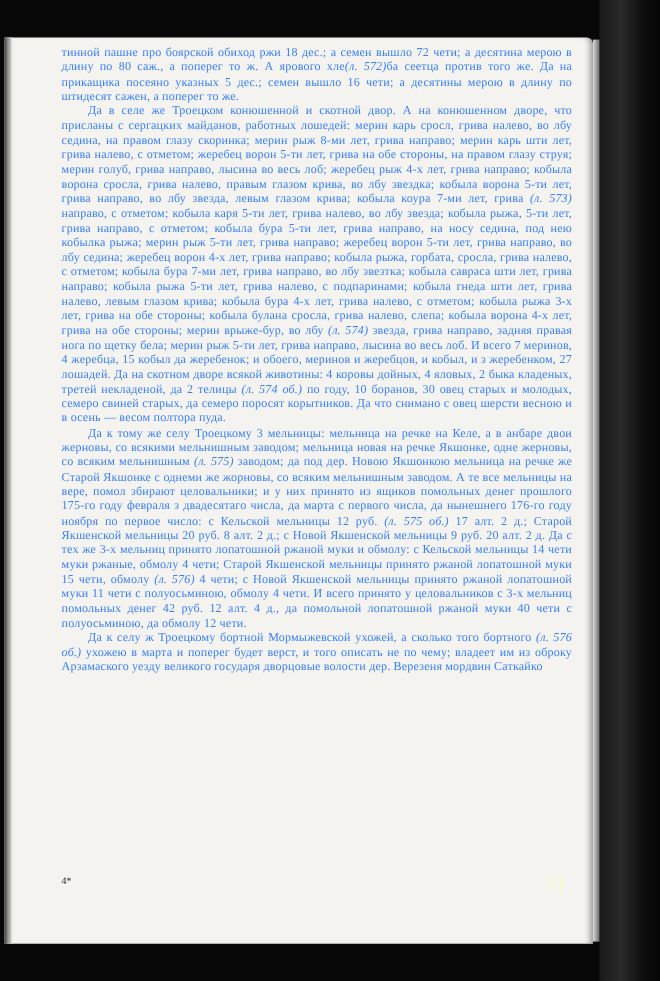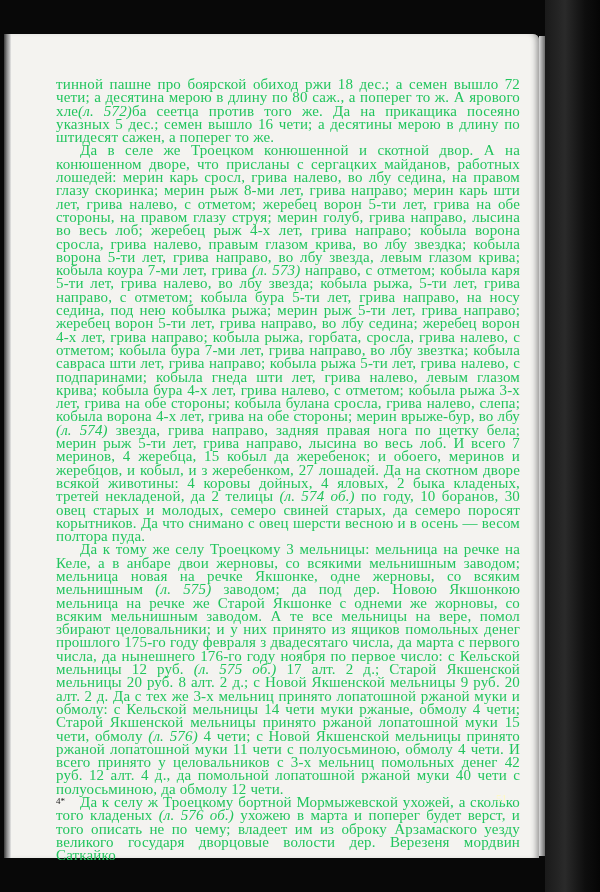--- a/index.html
+++ b/index.html
@@ -49,26 +49,25 @@
     width: 55px;
     height: 892px;
     background: linear-gradient(to right, #1a1a1a 0, #2a2a2a 20px, #0e0e0e 40px, #050505 55px);
   }
   .text-block {
     position: absolute;
     left: 56px;
     top: 42px;
     width: 464px;
     font-family: "Liberation Serif", "DejaVu Serif", serif;
-    font-size: 15px;
+    font-size: 11px;
     line-height: 13.3px;
-    color: #22c55e;
+    color: #3b82f6;
     text-align: justify;
     letter-spacing: 0.15px;
-    margin-top: 36px;
   }
   .para {
     margin: 0;
     text-indent: 0;
   }
   .para.indent {
     text-indent: 24px;
   }
   .folio {
     font-style: italic;
@@ -79,36 +78,36 @@
     top: 796px;
     font-family: "Liberation Serif", serif;
     font-size: 9px;
     color: #222;
   }
   .page-number {
     position: absolute;
     left: 496px;
     top: 792px;
     font-family: "Liberation Serif", serif;
-    font-size: 11px;
+    font-size: 18px;
     color: #fef9c3;
   }
 </style>
 </head>
 <body>
 
 <div class="scan">
   <div class="binding"></div>
   <div class="page">
     <div class="page-left-edge"></div>
     <div class="page-right-edge"></div>
   </div>
 
   <div class="text-block" id="text-block">
     <p class="para"><span>тинной пашне про боярской обиход ржи 18 дес.; а семен вышло 72 чети; а десятина мерою в длину по 80 саж., а поперег то ж. А ярового хле</span><span class="folio">(л. 572)</span><span>ба сеетца против того же. Да на прикащика посеяно указных 5 дес.; семен вышло 16 чети; а десятины мерою в длину по штидесят сажен, а поперег то же.</span></p>
     <p class="para indent"><span>Да в селе же Троецком конюшенной и скотной двор. А на конюшенном дворе, что присланы с сергацких майданов, работных лошедей: мерин карь сросл, грива налево, во лбу седина, на правом глазу скоринка; мерин рыж 8-ми лет, грива направо; мерин карь шти лет, грива налево, с отметом; жеребец ворон 5-ти лет, грива на обе стороны, на правом глазу струя; мерин голуб, грива направо, лысина во весь лоб; жеребец рыж 4-х лет, грива направо; кобыла ворона сросла, грива налево, правым глазом крива, во лбу звездка; кобыла ворона 5-ти лет, грива направо, во лбу звезда, левым глазом крива; кобыла коура 7-ми лет, грива </span><span class="folio">(л. 573)</span><span> направо, с отметом; кобыла каря 5-ти лет, грива налево, во лбу звезда; кобыла рыжа, 5-ти лет, грива направо, с отметом; кобыла бура 5-ти лет, грива направо, на носу седина, под нею кобылка рыжа; мерин рыж 5-ти лет, грива направо; жеребец ворон 5-ти лет, грива направо, во лбу седина; жеребец ворон 4-х лет, грива направо; кобыла рыжа, горбата, сросла, грива налево, с отметом; кобыла бура 7-ми лет, грива направо, во лбу звезтка; кобыла савраса шти лет, грива направо; кобыла рыжа 5-ти лет, грива налево, с подпаринами; кобыла гнеда шти лет, грива налево, левым глазом крива; кобыла бура 4-х лет, грива налево, с отметом; кобыла рыжа 3-х лет, грива на обе стороны; кобыла булана сросла, грива налево, слепа; кобыла ворона 4-х лет, грива на обе стороны; мерин врыже-бур, во лбу </span><span class="folio">(л. 574)</span><span> звезда, грива направо, задняя правая нога по щетку бела; мерин рыж 5-ти лет, грива направо, лысина во весь лоб. И всего 7 меринов, 4 жеребца, 15 кобыл да жеребенок; и обоего, меринов и жеребцов, и кобыл, и з жеребенком, 27 лошадей. Да на скотном дворе всякой животины: 4 коровы дойных, 4 яловых, 2 быка кладеных, третей некладеной, да 2 телицы </span><span class="folio">(л. 574 об.)</span><span> по году, 10 боранов, 30 овец старых и молодых, семеро свиней старых, да семеро поросят корытников. Да что снимано с овец шерсти весною и в осень — весом полтора пуда.</span></p>
     <p class="para indent"><span>Да к тому же селу Троецкому 3 мельницы: мельница на речке на Келе, а в анбаре двои жерновы, со всякими мельнишным заводом; мельница новая на речке Якшонке, одне жерновы, со всяким мельнишным </span><span class="folio">(л. 575)</span><span> заводом; да под дер. Новою Якшонкою мельница на речке же Старой Якшонке с однеми же жорновы, со всяким мельнишным заводом. А те все мельницы на вере, помол збирают целовальники; и у них принято из ящиков помольных денег прошлого 175-го году февраля з двадесятаго числа, да марта с первого числа, да нынешнего 176-го году ноября по первое число: с Кельской мельницы 12 руб. </span><span class="folio">(л. 575 об.)</span><span> 17 алт. 2 д.; Старой Якшенской мельницы 20 руб. 8 алт. 2 д.; с Новой Якшенской мельницы 9 руб. 20 алт. 2 д. Да с тех же 3-х мельниц принято лопатошной ржаной муки и обмолу: с Кельской мельницы 14 чети муки ржаные, обмолу 4 чети; Старой Якшенской мельницы принято ржаной лопатошной муки 15 чети, обмолу </span><span class="folio">(л. 576)</span><span> 4 чети; с Новой Якшенской мельницы принято ржаной лопатошной муки 11 чети с полуосьминою, обмолу 4 чети. И всего принято у целовальников с 3-х мельниц помольных денег 42 руб. 12 алт. 4 д., да помольной лопатошной ржаной муки 40 чети с полуосьминою, да обмолу 12 чети.</span></p>
-    <p class="para indent"><span>Да к селу ж Троецкому бортной Мормыжевской ухожей, а сколько того кладеных </span><span class="folio">(л. 576 об.)</span><span> ухожею в марта и поперег будет верст, и того описать не по чему; владеет им из оброку Арзамаского уезду великого государя дворцовые волости дер. Верезеня мордвин Саткайко</span></p>
+    <p class="para indent"><span>Да к селу ж Троецкому бортной Мормыжевской ухожей, а сколько того бортного </span><span class="folio">(л. 576 об.)</span><span> ухожею в марта и поперег будет верст, и того описать не по чему; владеет им из оброку Арзамаского уезду великого государя дворцовые волости дер. Верезеня мордвин Саткайко</span></p>
   </div>
 
   <div class="footer-signature">4*</div>
   <div class="page-number">51</div>
 </div>
 
 </body></html>

